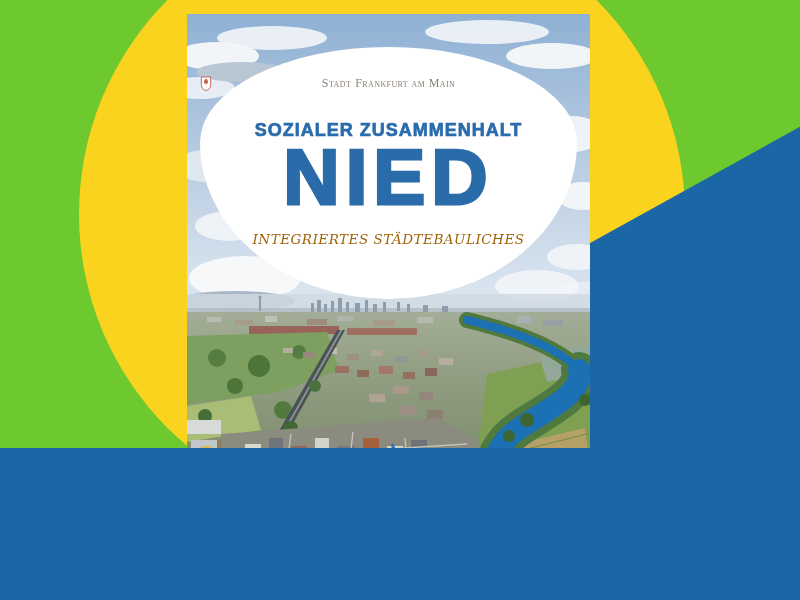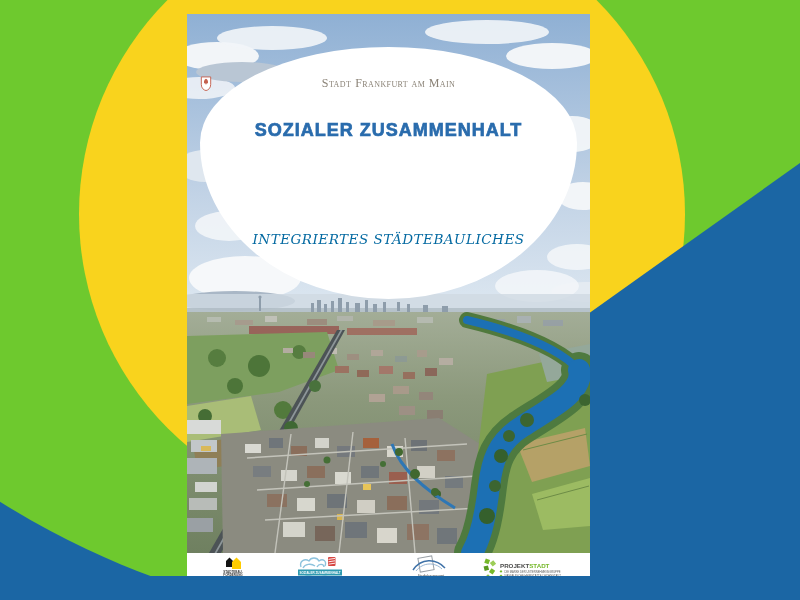--- a/index.html
+++ b/index.html
@@ -1,17 +1,17 @@
 <!DOCTYPE html>
 <html><head>
 <meta charset="utf-8">
 <style>
   html,body{margin:0;padding:0;}
   body{width:800px;height:600px;overflow:hidden;background:#1b66a4;font-family:"Liberation Sans",sans-serif;}
-  .stage{position:relative;width:800px;height:576px;overflow:hidden;}
+  .stage{position:relative;width:800px;height:448px;overflow:hidden;}
 
   
   .circle-green{position:absolute;left:-376px;top:-986px;width:1612px;height:1612px;border-radius:50%;background:#6ec92e;}
   .circle-yellow{position:absolute;left:79px;top:-89px;width:606px;height:606px;border-radius:50%;background:#f9d31d;}
   .wedge-blue{position:absolute;inset:0;background:#1b66a4;clip-path:polygon(100% 28.3%,27.5% 100%,100% 100%);}
 
   
   .doc{position:absolute;left:187px;top:14px;width:403px;height:573px;background:#fff;}
   .photo{position:relative;width:403px;height:539px;overflow:hidden;}
   .photo svg{position:absolute;left:0;top:0;display:block;}
@@ -20,21 +20,21 @@
   .blob{position:absolute;left:13px;top:33px;width:377px;height:252px;background:#fff;
         border-radius:50% / 38% 38% 62% 62%;}
   .citylogo{position:absolute;left:0;top:29px;width:100%;display:flex;justify-content:center;align-items:center;gap:4px;
             font-family:"Liberation Serif",serif;font-variant:small-caps;font-size:12px;letter-spacing:.4px;color:#8b8377;}
   .kicker{position:absolute;left:0;top:73px;width:100%;text-align:center;font-size:18px;font-weight:700;
           letter-spacing:1px;color:#2a6cad;-webkit-text-stroke:.7px #2a6cad;}
   .bigtitle{position:absolute;left:0;top:88px;width:100%;text-align:center;font-size:78px;line-height:84px;font-weight:700;
             letter-spacing:6px;color:#2a6ba9;-webkit-text-stroke:3px #2a6ba9;}
   .subtitle{position:absolute;left:0;top:183px;width:100%;text-align:center;
             font-family:"DejaVu Serif","Liberation Serif",serif;font-style:italic;
-            font-size:13.5px;line-height:19px;letter-spacing:.5px;color:#0369a1;}
+            font-size:13.5px;line-height:19px;letter-spacing:.5px;color:#a16207;}
 
   
   .footer{position:relative;width:403px;height:34px;background:#fff;}
   .flogo{position:absolute;top:0;height:34px;display:flex;align-items:center;}
   .flogo svg{display:block;}
   .l1{left:26px;} .l2{left:108px;} .l3{left:222px;} .l4{left:294px;}
 </style>
 </head>
 <body>
 
@@ -241,20 +241,21 @@
       <div class="blob">
         <div class="citylogo">
           <span>Stadt</span>
           <svg width="12" height="15" viewBox="0 0 12 16">
             <path d="M1 1 H11 V9 C11 13 8.5 15 6 15.5 C3.5 15 1 13 1 9 Z" fill="#fff" stroke="#c4604e" stroke-width="1"></path>
             <path d="M6 3 C4 4 3.5 6 4 8 C5 7.5 5.5 8 6 9.5 C6.5 8 7 7.5 8 8 C8.5 6 8 4 6 3 Z" fill="#c4604e"></path>
           </svg>
           <span>Frankfurt am Main</span>
         </div>
         <div class="kicker">SOZIALER ZUSAMMENHALT</div>
+        <div class="bigtitle">NIED</div>
         <div class="subtitle">
           <div>INTEGRIERTES STÄDTEBAULICHES</div>
         </div>
       </div>
     </div>
 
     <div class="footer">
 
       <div class="flogo l1">
         <svg width="40" height="30" viewBox="0 0 40 30">

